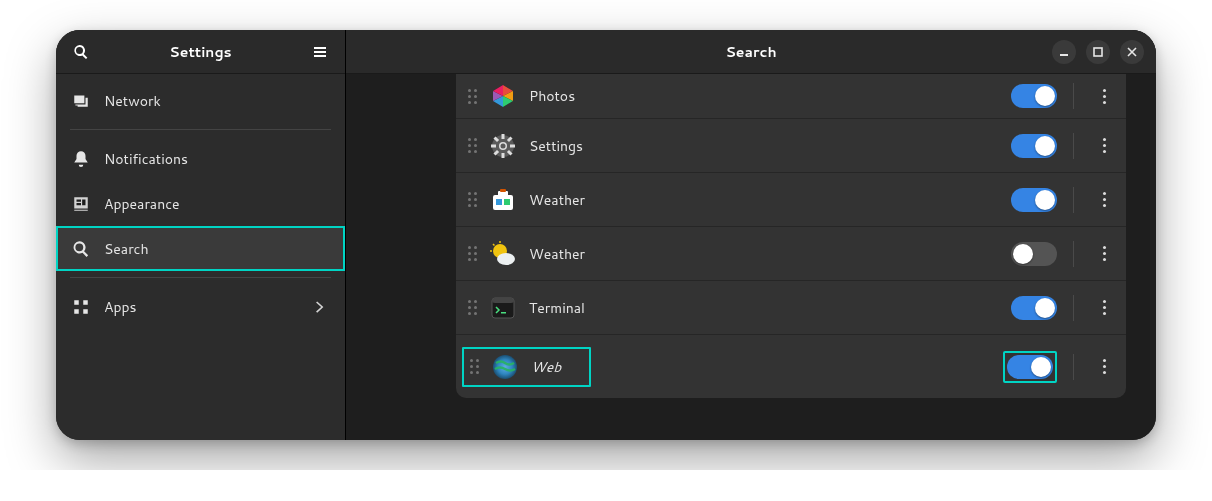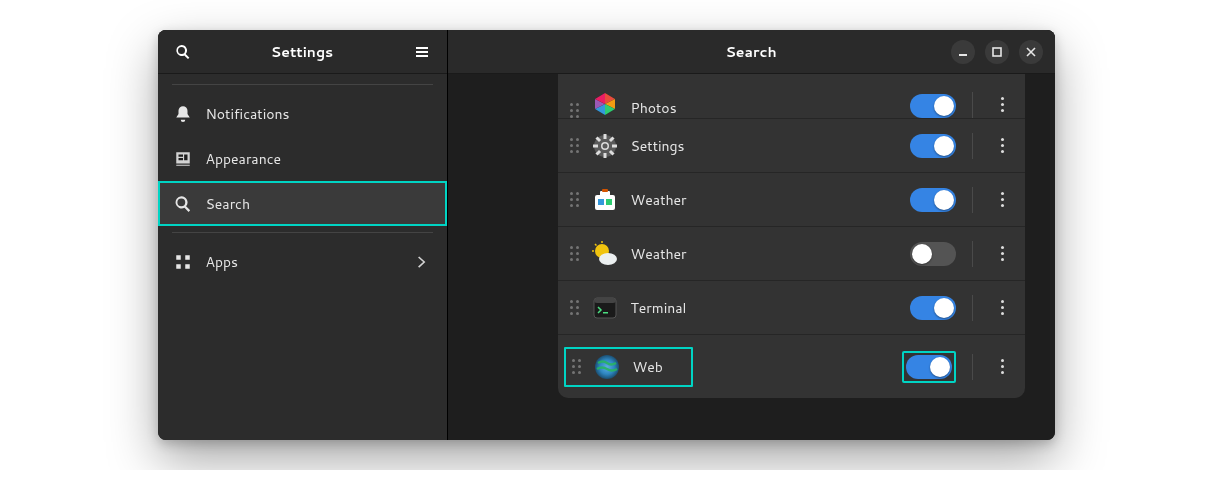--- a/index.html
+++ b/index.html
@@ -19,24 +19,24 @@
   body{
     margin:0;
     background:#ffffff;
     font-family:-apple-system,BlinkMacSystemFont,"Segoe UI",Cantarell,sans-serif;
     display:flex;
     justify-content:center;
     align-items:flex-start;
     padding:30px 0;
   }
   .window{
-    width:897px;
+    width:1100px;
     height:410px;
     background:var(--bg);
-    border-radius:8px;
+    border-radius:24px;
     box-shadow:0 20px 50px rgba(0,0,0,0.35),0 4px 12px rgba(0,0,0,0.2);
     overflow:hidden;
     display:flex;
     position:relative;
     color:var(--text);
   }
   .sidebar{
     width:290px;
     background:var(--panel);
     display:flex;
@@ -209,20 +209,28 @@
       </div>
       <div class="title">Settings</div>
       <div class="icon-btn">
         <svg viewBox="0 0 16 16">
             <path d="M2 3h12v2H2zM2 7h12v2H2zM2 11h12v2H2z"></path>
           </svg>
       </div>
     </div>
 
     <div class="sb-list">
+      <div class="sb-item">
+        <span class="ic">
+            <svg viewBox="0 0 16 16">
+              <path d="M2 3h9v7H2zM12 5h2v8H5v-2h7zM3 11h7v1H3z"></path>
+            </svg>
+          </span>
+        <span>Network</span>
+      </div>
       <div class="sb-sep"></div>
       <div class="sb-item">
         <span class="ic">
             <svg viewBox="0 0 16 16">
               <path d="M8 1a4 4 0 014 4v3l2 3H2l2-3V5a4 4 0 014-4zm-2 12h4a2 2 0 01-4 0z"></path>
             </svg>
           </span>
         <span>Notifications</span>
       </div>
       <div class="sb-item">
@@ -278,21 +286,21 @@
             <svg viewBox="0 0 10 10">
               <path d="M1 1l8 8M9 1l-8 8" stroke="#e6e6e6" stroke-width="1.6"></path>
             </svg>
           </div>
       </div>
     </div>
 
     <div class="content">
       <div class="list">
 
-        <div class="row first-cut" style="height:44px;align-items:flex-end;">
+        <div class="row first-cut" style="height:44px;">
           <div class="grip">
               <span></span>
               <span></span>
               <span></span>
               <span></span>
               <span></span>
               <span></span>
             </div>
           <div class="app-icon">
             <svg viewBox="0 0 28 28">
@@ -462,21 +470,21 @@
                     <radialGradient id="wg" cx="50%" cy="50%">
                       <stop offset="0%" stop-color="#5dade2"></stop>
                       <stop offset="60%" stop-color="#2e86c1"></stop>
                       <stop offset="100%" stop-color="#1b4f72"></stop>
                     </radialGradient>
                   </defs>
                   <circle cx="14" cy="14" r="12" fill="url(#wg)"></circle>
                   <path d="M5 10 Q10 7 14 10 Q18 13 23 10 M4 16 Q9 13 14 16 Q19 19 24 16" stroke="#28b463" stroke-width="2.5" fill="none" opacity=".9"></path>
                 </svg>
             </div>
-            <div class="row-label" style="flex:0;">Web</div>
+            <div class="row-label" style="flex:0;font-style:italic;">Web</div>
           </div>
           <div style="flex:1"></div>
           <div class="web-toggle-hl">
             <div class="toggle on">
                 <div class="knob"></div>
               </div>
           </div>
           <div class="vsep"></div>
           <div class="kebab">
               <span></span>

